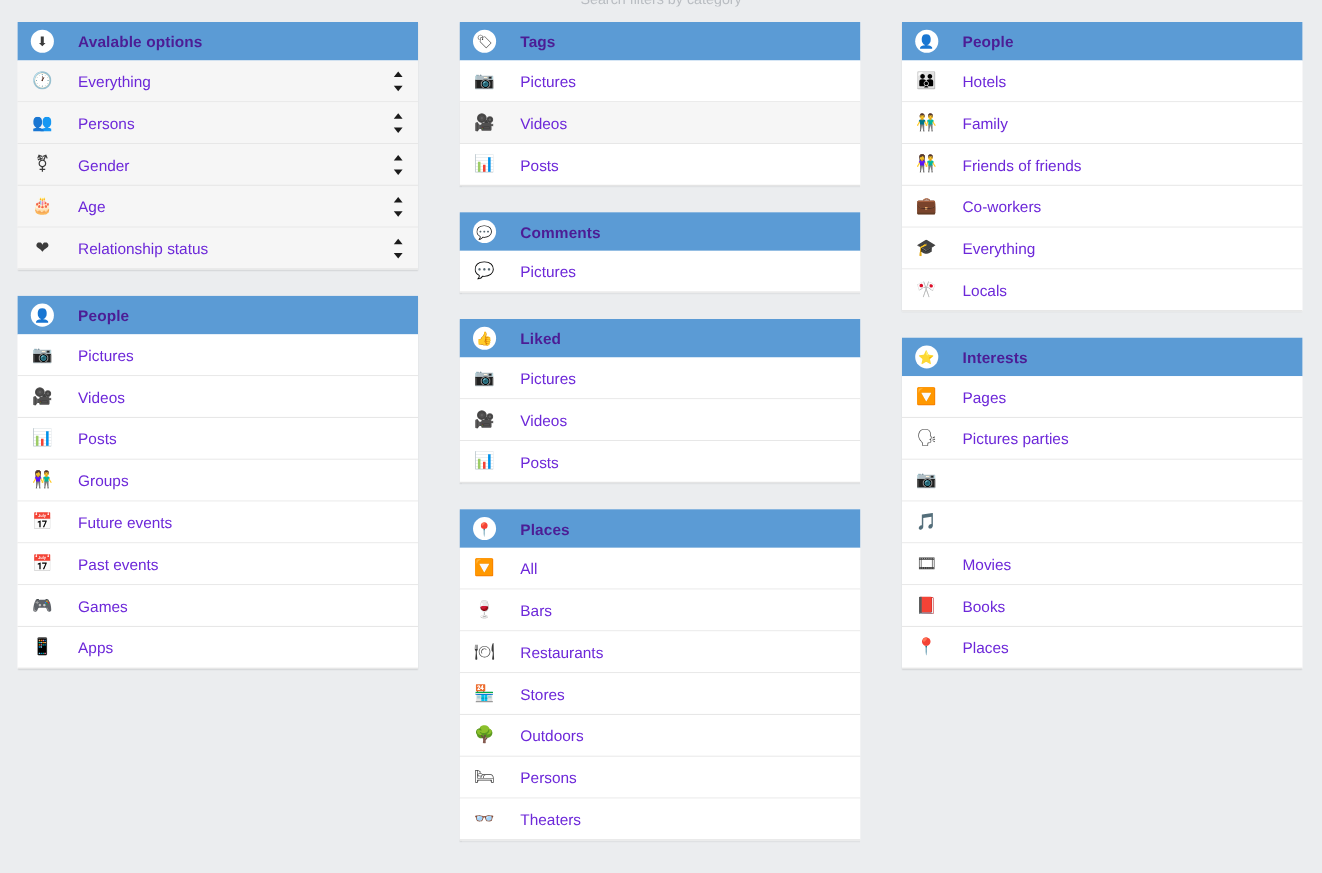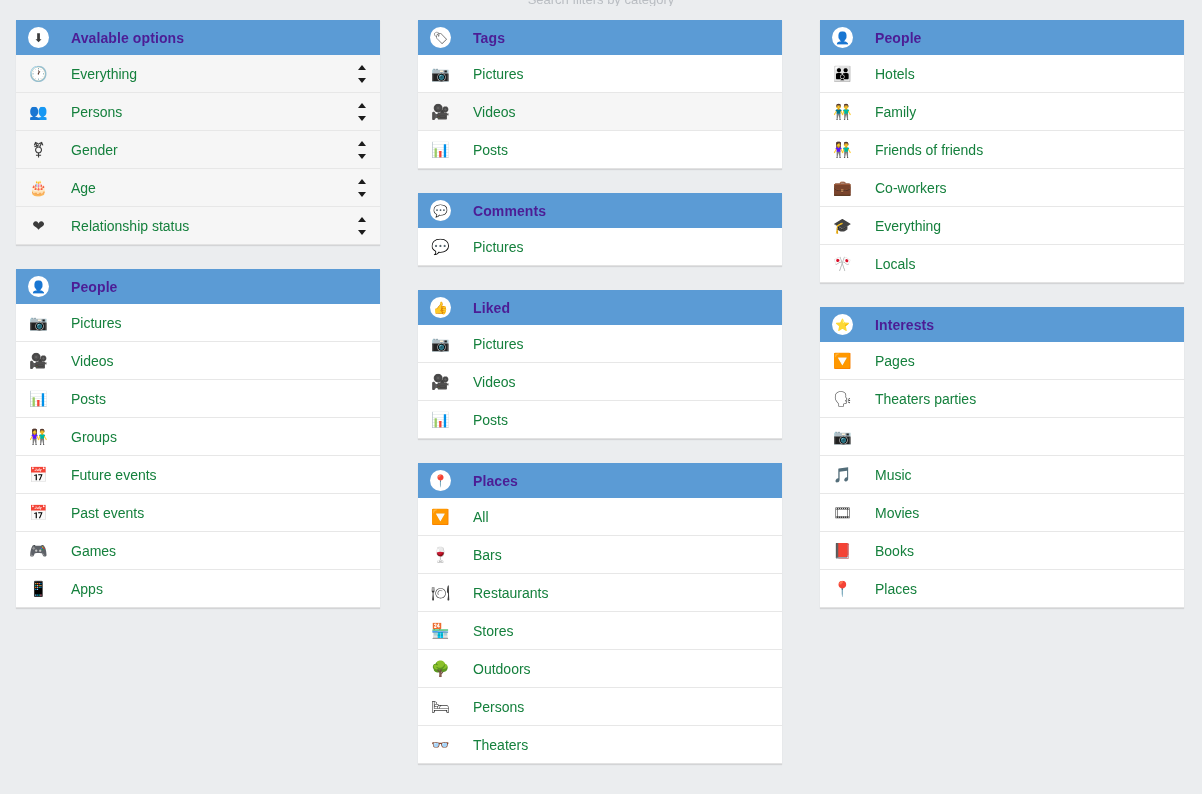--- a/index.html
+++ b/index.html
@@ -97,21 +97,21 @@
     width: 21px;
     flex: 0 0 21px;
     text-align: center;
     font-size: 15px;
     line-height: 1;
     display: inline-block;
   }
   .row .label {
     margin-left: 22px;
     font-size: 14px;
-    color: #15803d;
+    color: #6d28d9;
     flex: 1 1 auto;
     white-space: nowrap;
   }
 
   
   .stepper {
     flex: 0 0 auto;
     width: 12px;
     height: 20px;
     position: relative;
@@ -377,28 +377,27 @@
           <span class="badge">⭐</span>
           <span class="title">Interests</span>
         </div>
         <div>
           <div class="row">
             <span class="ico">🔽</span>
             <span class="label">Pages</span>
           </div>
           <div class="row">
             <span class="ico">🗣</span>
-            <span class="label">Theaters parties</span>
+            <span class="label">Pictures parties</span>
           </div>
           <div class="row">
             <span class="ico">📷</span>
           </div>
           <div class="row">
             <span class="ico">🎵</span>
-            <span class="label">Music</span>
           </div>
           <div class="row">
             <span class="ico">🎞</span>
             <span class="label">Movies</span>
           </div>
           <div class="row">
             <span class="ico">📕</span>
             <span class="label">Books</span>
           </div>
           <div class="row">

